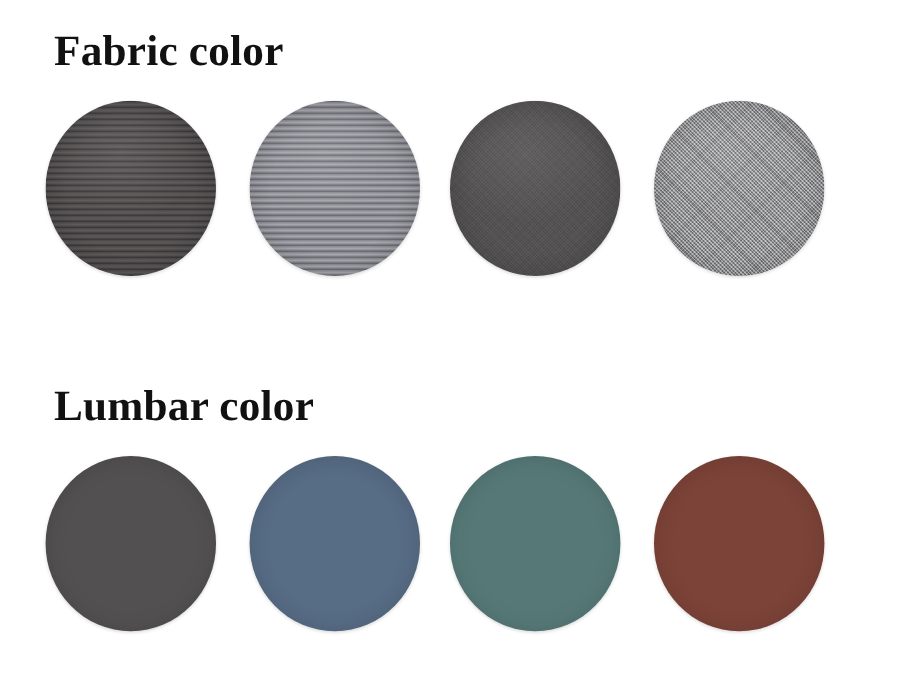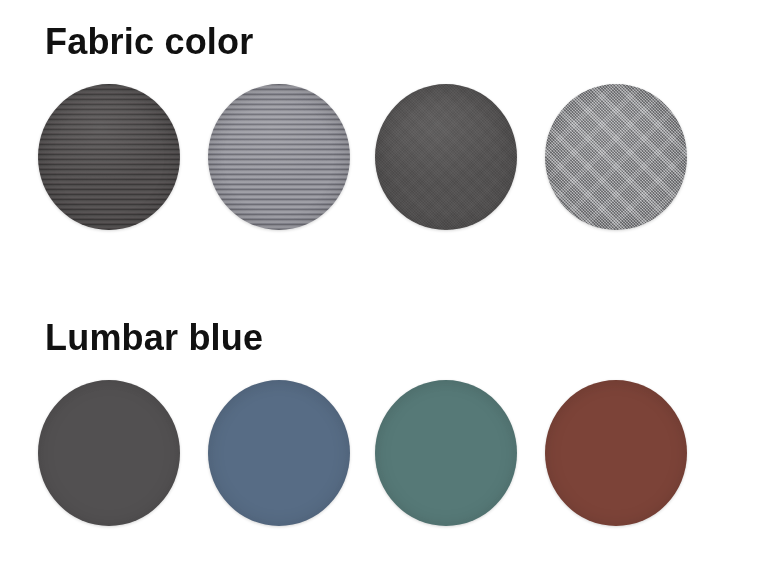--- a/index.html
+++ b/index.html
@@ -30,21 +30,21 @@
     width: 757px;
   }
   .section-fabric { top: 0; }
   .section-lumbar { top: 296px; }
 
   .section-title {
     position: absolute;
     left: 45px;
     top: 20px;
     margin: 0;
-    font-family: Liberation Sans, sans-serif;
+    font-family: Liberation Serif, serif;
     font-size: 36px;
     font-weight: 700;
     line-height: 44px;
     letter-spacing: 0.2px;
     color: #111111;
     white-space: nowrap;
   }
 
   
   .swatch-row {
@@ -196,21 +196,21 @@
 
       <div class="swatch sw-4 tex-mesh-light">
         <span class="visually-hidden">Light grey mesh</span>
       </div>
 
     </div>
   </section>
 
   <section class="section section-lumbar">
 
-    <h2 class="section-title">Lumbar blue</h2>
+    <h2 class="section-title">Lumbar color</h2>
 
     <div class="swatch-row">
 
       <div class="swatch plain sw-1" style="background-color: rgb(82, 80, 81);">
         <span class="visually-hidden">Dark grey</span>
       </div>
 
       <div class="swatch plain sw-2" style="background-color: rgb(87, 108, 133);">
         <span class="visually-hidden">Slate blue</span>
       </div>

